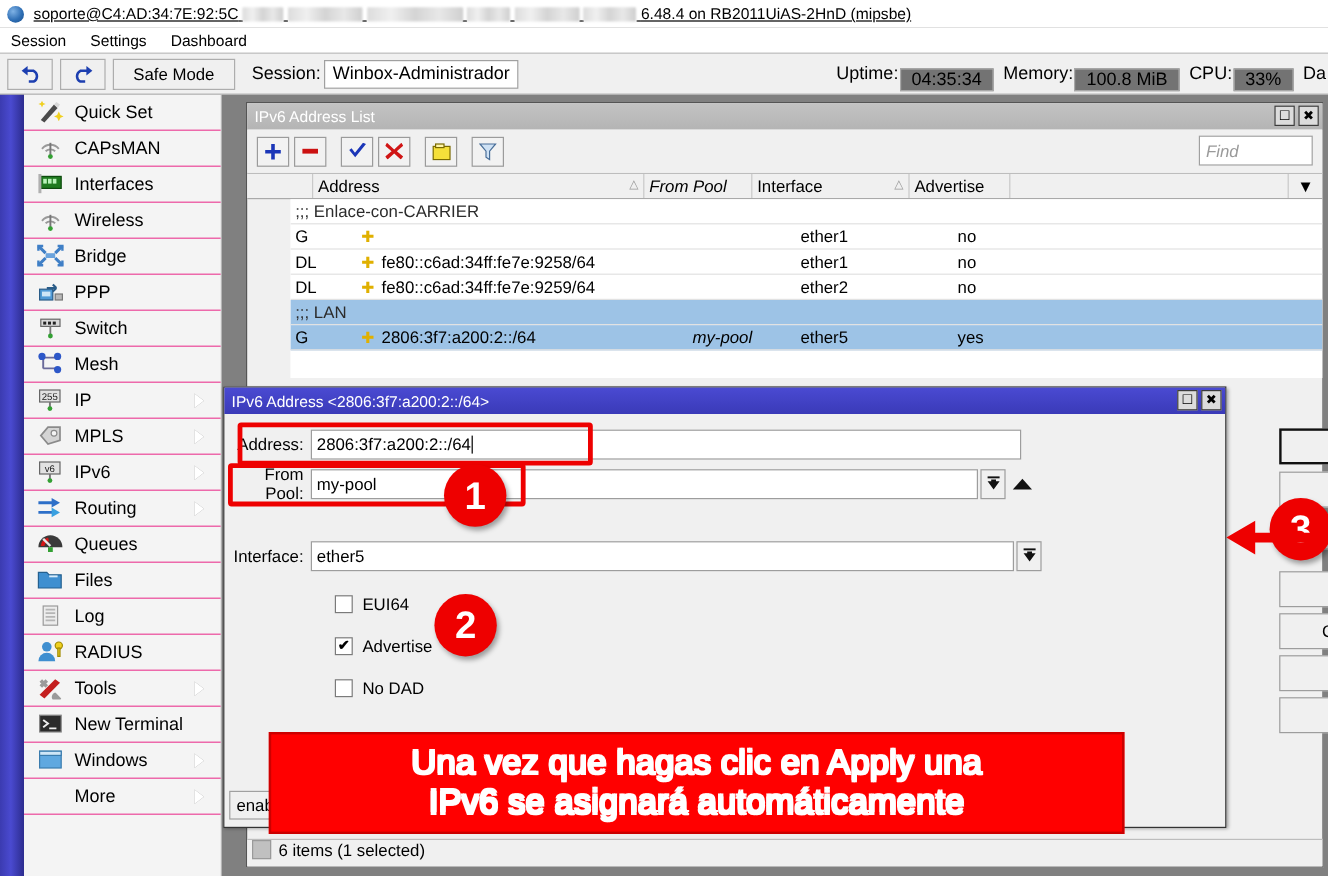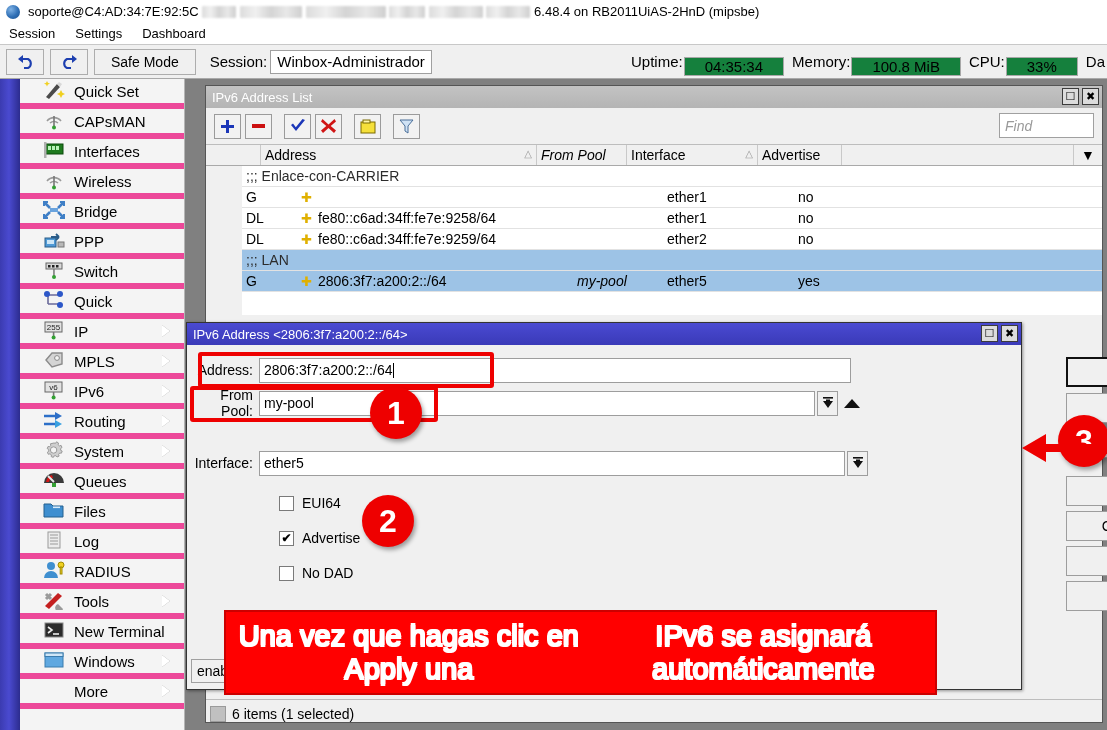--- a/index.html
+++ b/index.html
@@ -5,21 +5,21 @@
   * { box-sizing: border-box; }
   html, body { margin:0; padding:0; }
   body {
     width:1107px; height:730px; position:relative; overflow:hidden;
     font-family:"Liberation Sans", sans-serif; font-size:13px; color:#000;
     background:#808080;
   }
   
   #titlebar {
     position:absolute; left:0; top:0; width:1107px; height:23px;
-    background:#ffffff; display:flex; align-items:center; padding-left:6px;
+    background:#ffffff; display:flex; align-items:center; padding-left:6px;text-decoration:underline;
   }
   .winlogo {
     width:14px; height:14px; border-radius:50%;
     background:radial-gradient(circle at 35% 32%, #7fb2e5 0%, #2f6fb5 55%, #1b4f8c 100%);
     margin-right:8px; flex:none;
   }
   #titletext { font-size:13px; white-space:nowrap; }
   .blurblk { display:inline-block; height:12px; vertical-align:-2px;
              background:linear-gradient(90deg,#dcdcdc,#f0f0f0,#d4d4d4,#e8e8e8,#cfcfcf);
              filter:blur(1px); border-radius:1px; }
@@ -44,33 +44,33 @@
     height:26px; padding:0 16px; background:#f0f0f0; border:1px solid #adadad;
     display:flex; align-items:center; font-size:14px; margin-right:14px;
   }
   .sesslabel { font-size:15px; margin-right:3px; }
   .sessbox {
     height:24px; padding:1px 6px; border:1px solid #a0a0a0; background:#fff;
     display:flex; align-items:center; font-size:15px;
   }
   #tbright { margin-left:auto; display:flex; align-items:center; padding-right:2px; font-size:15px; }
   #tbright .lbl { margin-left:8px; }
-  #tbright .val { border:1px solid #a8a8a8; background:#15803d; padding:0 20px; margin-left:1px;margin-top:10px; }
+  #tbright .val { border:1px solid #a8a8a8; background:#737373; padding:0 9px; margin-left:1px;margin-top:10px; }
   
   #sidestrip {
     position:absolute; left:0; top:79px; width:20px; height:651px;
     background:linear-gradient(90deg,#3b3bb0 0%,#4a4ad0 45%,#2c2c8e 100%);
   }
   #menu {
     position:absolute; left:20px; top:79px; width:165px; height:651px;
     background:#f4f4f4; border-right:1px solid #b5b5b5; overflow:hidden;
   }
   .mrow {
-    height:30px; display:flex; align-items:center; padding-left:22px;
-    border-bottom:6px solid #ec4899; font-size:15px; position:relative;
+    height:30px; display:flex; align-items:center; padding-left:10px;
+    border-bottom:1px solid #ec4899; font-size:15px; position:relative;
   }
   .mico { width:26px; height:22px; flex:none; margin-right:6px; position:relative; }
   .marrow {
     position:absolute; right:14px; top:50%; transform:translateY(-50%);
     width:0;height:0;border-top:6px solid transparent;border-bottom:6px solid transparent;
     border-left:8px solid #ffffff; filter:drop-shadow(0 0 0.6px #8d8d8d);
   }
   
   #listwin {
     position:absolute; left:205px; top:85px; width:898px; height:638px;
@@ -116,21 +116,21 @@
   .cflag { width:55px; }
   .caddr { width:276px; }
   .cpool { width:90px;font-style:italic; }
   .cintf { width:131px; }
   .cadv  { width:84px; }
   .crest { flex:1; }
   .comment { padding-left:24px; color:#2c2c2c; }
   .pinicon { display:inline-block; width:12px; margin-right:5px; color:#e0b000; font-size:13px; line-height:1; }
   #liststatus {
     position:absolute; left:0; bottom:0; width:100%; height:23px;
-    background:#f0f0f0; border-top:1px solid #bdbdbd; display:flex; align-items:flex-end;
+    background:#f0f0f0; border-top:1px solid #bdbdbd; display:flex; align-items:flex-start;
     font-size:14px; padding-left:4px;
   }
   #liststatus .lsq { width:16px;height:16px;background:#c0c0c0;border:1px solid #9a9a9a;margin-right:6px;}
   
   #dlg {
     position:absolute; left:186px; top:322px; width:836px; height:368px;
     background:#f0f0f0; border:1px solid #333; box-shadow:1px 1px 3px rgba(0,0,0,.4);
   }
   #dlgtitle {
     height:22px; background:linear-gradient(180deg,#4a4ad2,#3a3ab8);
@@ -169,21 +169,21 @@
   .redbox { position:absolute; border:4px solid #ee0000; border-radius:3px; pointer-events:none; }
   .badge {
     position:absolute; border-radius:50%; background:#ee0000; color:#fff;
     display:flex; align-items:center; justify-content:center;
     font-size:32px; font-weight:bold; box-shadow:2px 3px 4px rgba(0,0,0,.35);
     font-family:"Liberation Sans", sans-serif;
   }
   #banner {
     position:absolute; left:224px; top:610px; width:713px; height:85px;
     background:#ff0000; border:2px solid #cc0000;
-    display:flex; flex-direction:row; align-items:center; justify-content:center;
+    display:flex; flex-direction:column; align-items:center; justify-content:center;
     color:#fff; font-size:29px; line-height:1.12; text-align:center;
     text-shadow:-1px -1px 0 #fff, 1px -1px 0 #fff, -1px 1px 0 #fff, 1px 1px 0 #fff, 0 0 1px #fff;
   }
   #arrow { position:absolute; left:1000px; top:432px; width:100px; height:32px; }
 </style>
 </head>
 <body>
 
 <div id="titlebar">
   <div class="winlogo"></div>
@@ -303,21 +303,21 @@
         </svg></span>
       <span>Switch</span>
     </div>
     <div class="mrow">
       <span class="mico"><svg width="24" height="20" viewBox="0 0 24 20">
           <path d="M6 5 L16 5 M6 5 L6 14 M6 14 L16 14" stroke="#6a6a9a" stroke-width="1.6" fill="none"></path>
           <circle cx="5" cy="4" r="3" fill="#2d57c8"></circle>
           <circle cx="18" cy="4" r="3" fill="#2d57c8"></circle>
           <circle cx="18" cy="15" r="3" fill="#2d57c8"></circle>
         </svg></span>
-      <span>Quick</span>
+      <span>Mesh</span>
     </div>
     <div class="mrow">
       <span class="mico"><svg width="24" height="20" viewBox="0 0 24 20">
           <rect x="3" y="2" width="17" height="10" fill="#e2e2e2" stroke="#666"></rect>
           <text x="11.5" y="10" font-size="8" text-anchor="middle" fill="#222" font-family="Liberation Sans">255</text>
           <rect x="10.8" y="12" width="1.6" height="5" fill="#777"></rect>
           <circle cx="11.6" cy="17.5" r="2" fill="#33a033"></circle>
         </svg></span>
       <span>IP</span>
       <span class="marrow"></span>
@@ -340,28 +340,20 @@
       <span>IPv6</span>
       <span class="marrow"></span>
     </div>
     <div class="mrow">
       <span class="mico"><svg width="24" height="20" viewBox="0 0 24 20">
           <path d="M2 6 H14 M2 14 H14" stroke="#2d6fc8" stroke-width="2.4" fill="none"></path>
           <path d="M13 2 L20 6 L13 10 Z" fill="#2d6fc8"></path>
           <path d="M13 10 L20 14 L13 18 Z" fill="#39a0e0"></path>
         </svg></span>
       <span>Routing</span>
-      <span class="marrow"></span>
-    </div>
-    <div class="mrow">
-      <span class="mico"><svg width="24" height="20" viewBox="0 0 24 20">
-          <path d="M12 3 l1.6.3 .9-1.5 2 1.2 -.4 1.7 1.3 1.2 1.7-.5 .9 2.1 -1.4 1 .1 1.8 1.5.8 -.8 2.1 -1.7-.2 -1.1 1.4 .5 1.7 -2.1.9 -1.1-1.3 -1.8.2 -.8 1.5 -2.1-.8 .2-1.7 -1.4-1.1 -1.7.5 -.9-2.1 1.4-1 -.1-1.8 -1.5-.8 .8-2.1 1.7.2 1.1-1.4 -.4-1.5 z" fill="#cfcfcf" stroke="#9a9a9a"></path>
-          <circle cx="11.6" cy="10" r="3.2" fill="#f4f4f4" stroke="#9a9a9a"></circle>
-        </svg></span>
-      <span>System</span>
       <span class="marrow"></span>
     </div>
     <div class="mrow">
       <span class="mico"><svg width="24" height="20" viewBox="0 0 24 20">
           <path d="M2 13 a10 10 0 0 1 20 0 z" fill="#3a3a3a"></path>
           <path d="M4 12 a8 8 0 0 1 6-7 l1 3 a5 5 0 0 0-4 4 z" fill="#d41616"></path>
           <path d="M12 12 L6 6" stroke="#e8e8e8" stroke-width="2"></path>
           <rect x="10" y="13" width="4" height="4" fill="#33a033"></rect>
         </svg></span>
       <span>Queues</span>

